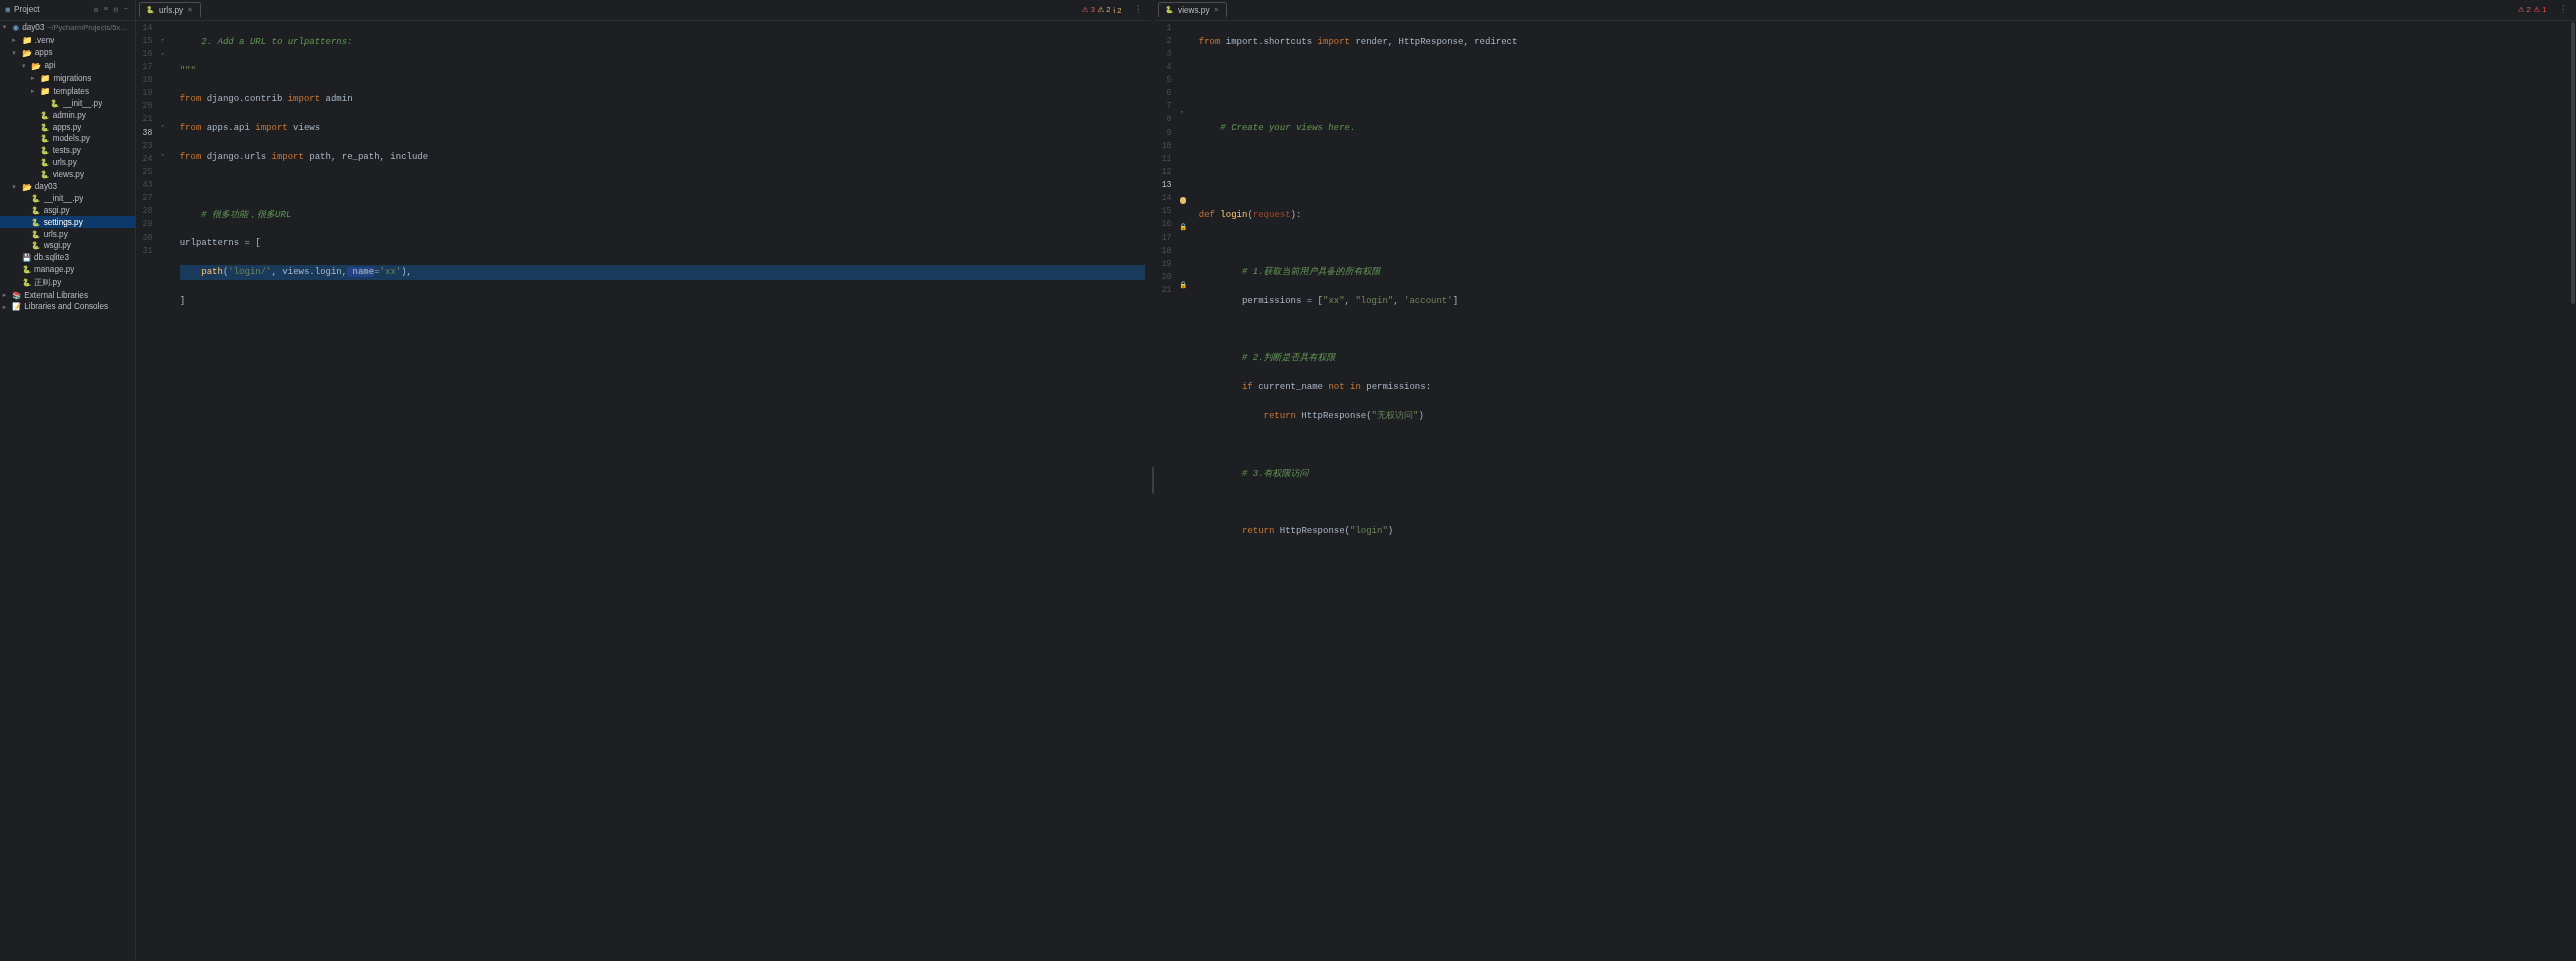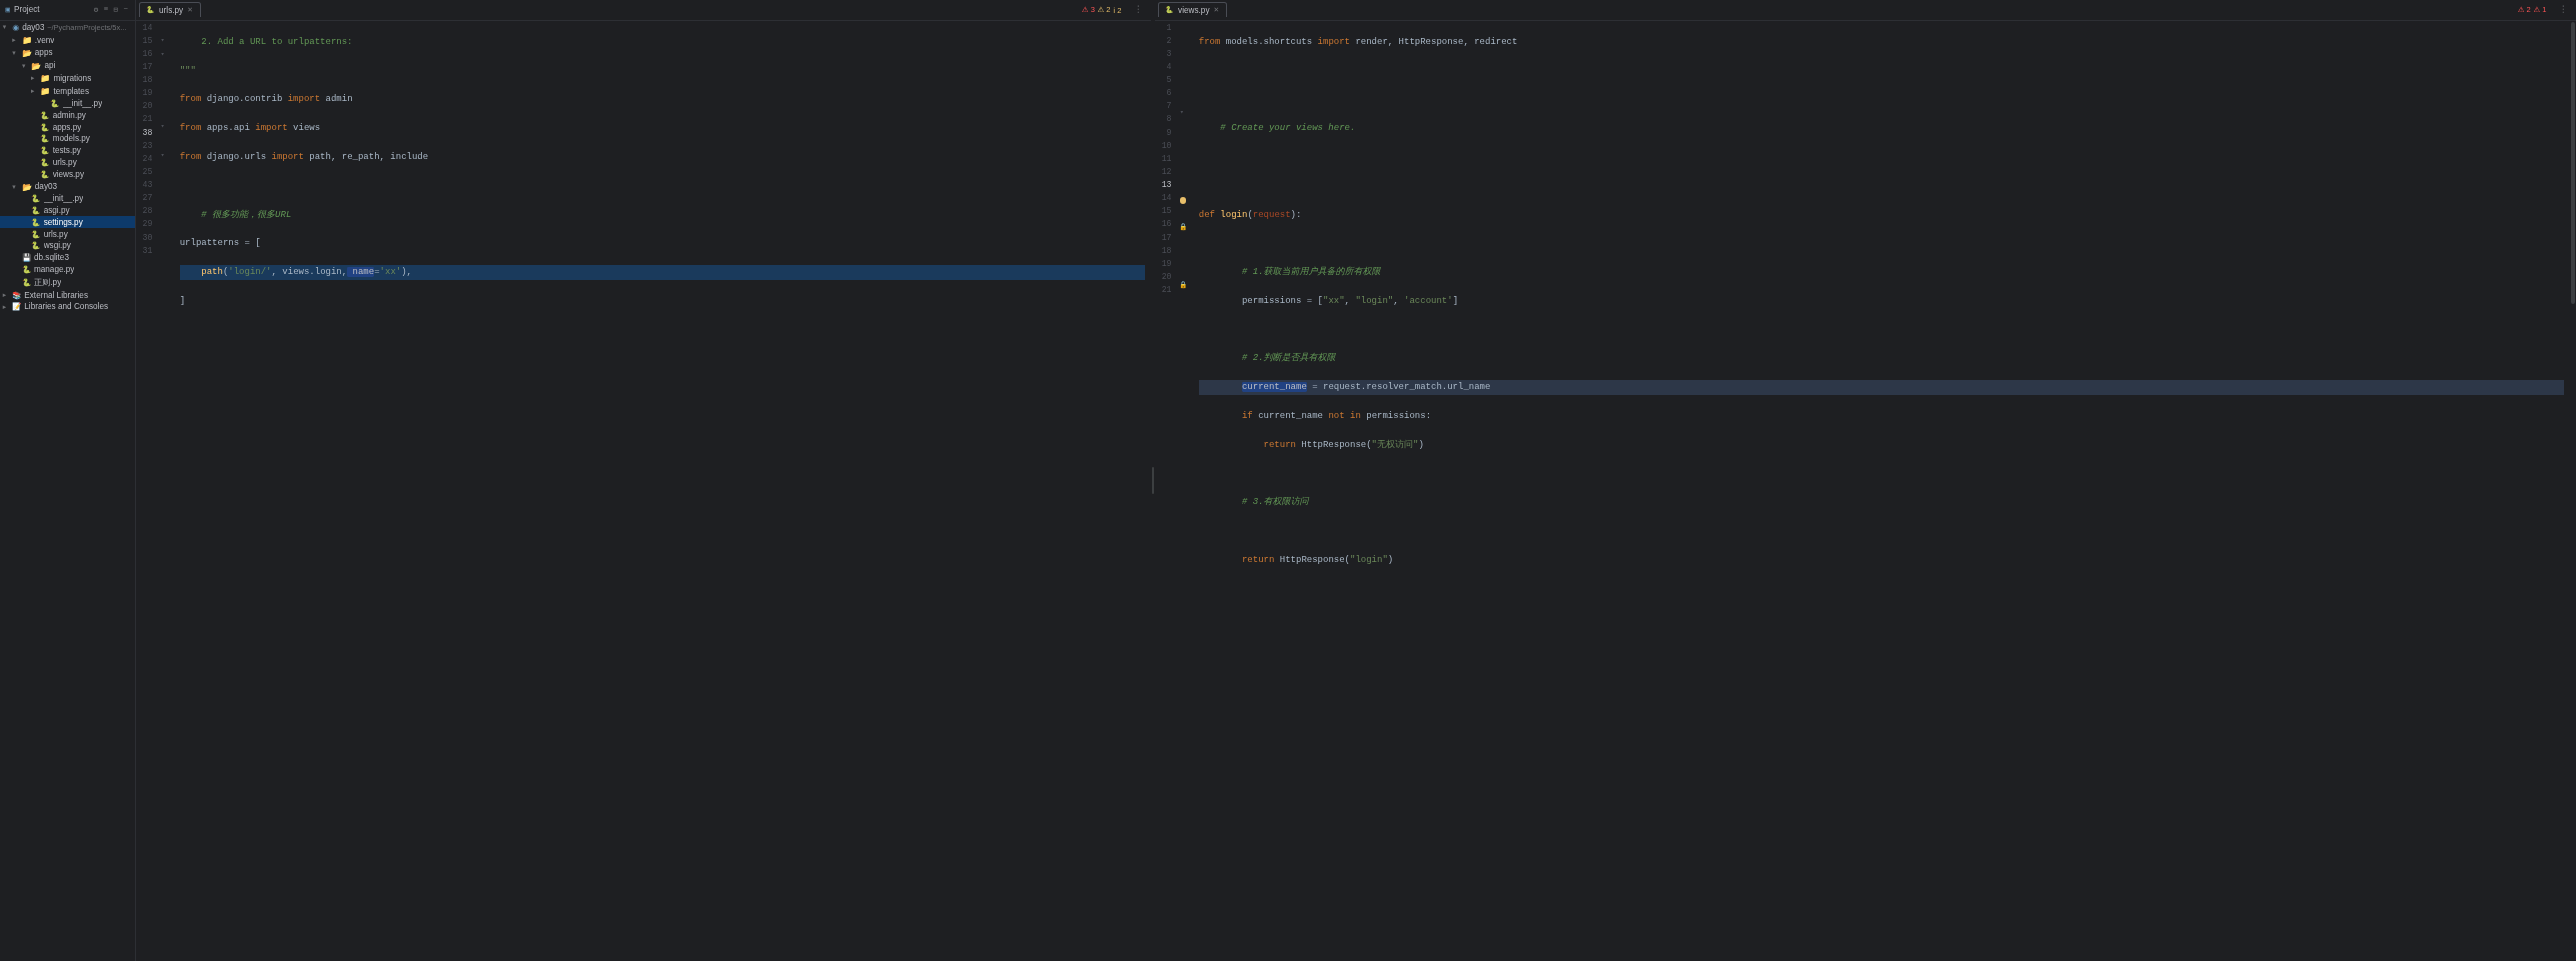--- a/index.html
+++ b/index.html
@@ -209,21 +209,21 @@
       background: #1a3a5c;
     }
 
     
     .kw { color: #cc7832; font-weight: normal; } 
     .kw-import { color: #cc7832; }
     .fn { color: #ffc66d; } 
     .str { color: #6a8759; } 
     .str-single { color: #6a8759; }
     .comment { color: #629755; font-style: italic; }
-    .comment-cn { color: #629755; }
+    .comment-cn { color: #629755; font-style: italic; }
     .param { color: #aa4926; }
     .plain { color: #a9b7c6; }
     .highlight-word { background: #214283; border-radius: 1.4px; }
 
     .error-indicators {
       margin-left: auto;
       display: flex;
       gap: 2.7px;
       align-items: center;
       font-size: 7.5px;
@@ -569,33 +569,32 @@
           <div style="height:1.6em;"></div>
           <div style="height:1.6em;"></div>
           <div style="height:1.6em;">
             <span style="color:#4a4d55;font-size:6.8px;">🔒</span>
           </div>
           <div style="height:1.6em;"></div>
           <div style="height:1.6em;"></div>
         </div>
 
         <div class="code-content">
-<span class="code-line"><span class="kw-import">from</span><span class="plain"> models.shortcuts </span><span class="kw-import">import</span><span class="plain"> render, HttpResponse, redirect</span></span>
+<span class="code-line"><span class="kw-import">from</span><span class="plain"> import.shortcuts </span><span class="kw-import">import</span><span class="plain"> render, HttpResponse, redirect</span></span>
 <span class="code-line"> </span>
 <span class="code-line"> </span>
 <span class="code-line"><span class="comment">    # Create your views here.</span></span>
 <span class="code-line"> </span>
 <span class="code-line"> </span>
 <span class="code-line"><span class="kw">def</span><span class="plain"> </span><span class="fn">login</span><span class="plain">(</span><span class="param">request</span><span class="plain">):</span></span>
 <span class="code-line"> </span>
 <span class="code-line"><span class="comment">        # 1.获取当前用户具备的所有权限</span></span>
 <span class="code-line"><span class="plain">        permissions = [</span><span class="str">"xx"</span><span class="plain">, </span><span class="str">"login"</span><span class="plain">, </span><span class="str-single">'account'</span><span class="plain">]</span></span>
 <span class="code-line"> </span>
 <span class="code-line"><span class="comment">        # 2.判断是否具有权限</span></span>
-<span class="code-line highlighted">        <span class="highlight-word">current_name</span><span class="plain"> = request.resolver_match.url_name</span></span>
 <span class="code-line"><span class="plain">        </span><span class="kw">if</span><span class="plain"> current_name </span><span class="kw">not</span><span class="plain"> </span><span class="kw">in</span><span class="plain"> permissions:</span></span>
 <span class="code-line"><span class="plain">            </span><span class="kw">return</span><span class="plain"> HttpResponse(</span><span class="str">"无权访问"</span><span class="plain">)</span></span>
 <span class="code-line"> </span>
 <span class="code-line"><span class="comment">        # 3.有权限访问</span></span>
 <span class="code-line"> </span>
 <span class="code-line"><span class="plain">        </span><span class="kw">return</span><span class="plain"> HttpResponse(</span><span class="str">"login"</span><span class="plain">)</span></span>
 <span class="code-line"> </span>
 <span class="code-line"> </span>
         </div>
 

